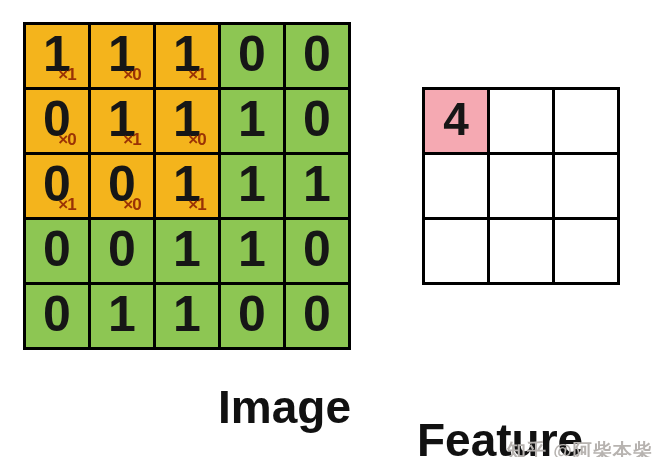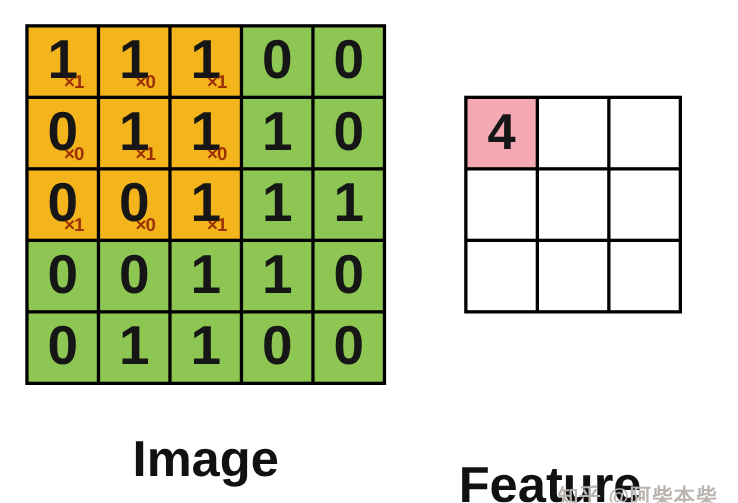--- a/index.html
+++ b/index.html
@@ -46,22 +46,22 @@
   #conv-grid .cell{font-size:46px;}
   .label{
     position:absolute;
     color:#111111;
     font-size:46px;
     font-weight:600;
     line-height:63px;
     white-space:pre-line;
   }
   #image-label{
-    left:23px; top:386px; width:328px;
-    text-align:center;
+    left:23px; top:376px; width:328px;
+    text-align:right;
   }
   #conv-label{
     left:417px; top:346px;
   }
   #watermark{
     position:absolute;
     left:507px; top:438px;
     font-size:19px;
     font-weight:700;
     color:#b7b3b0;

